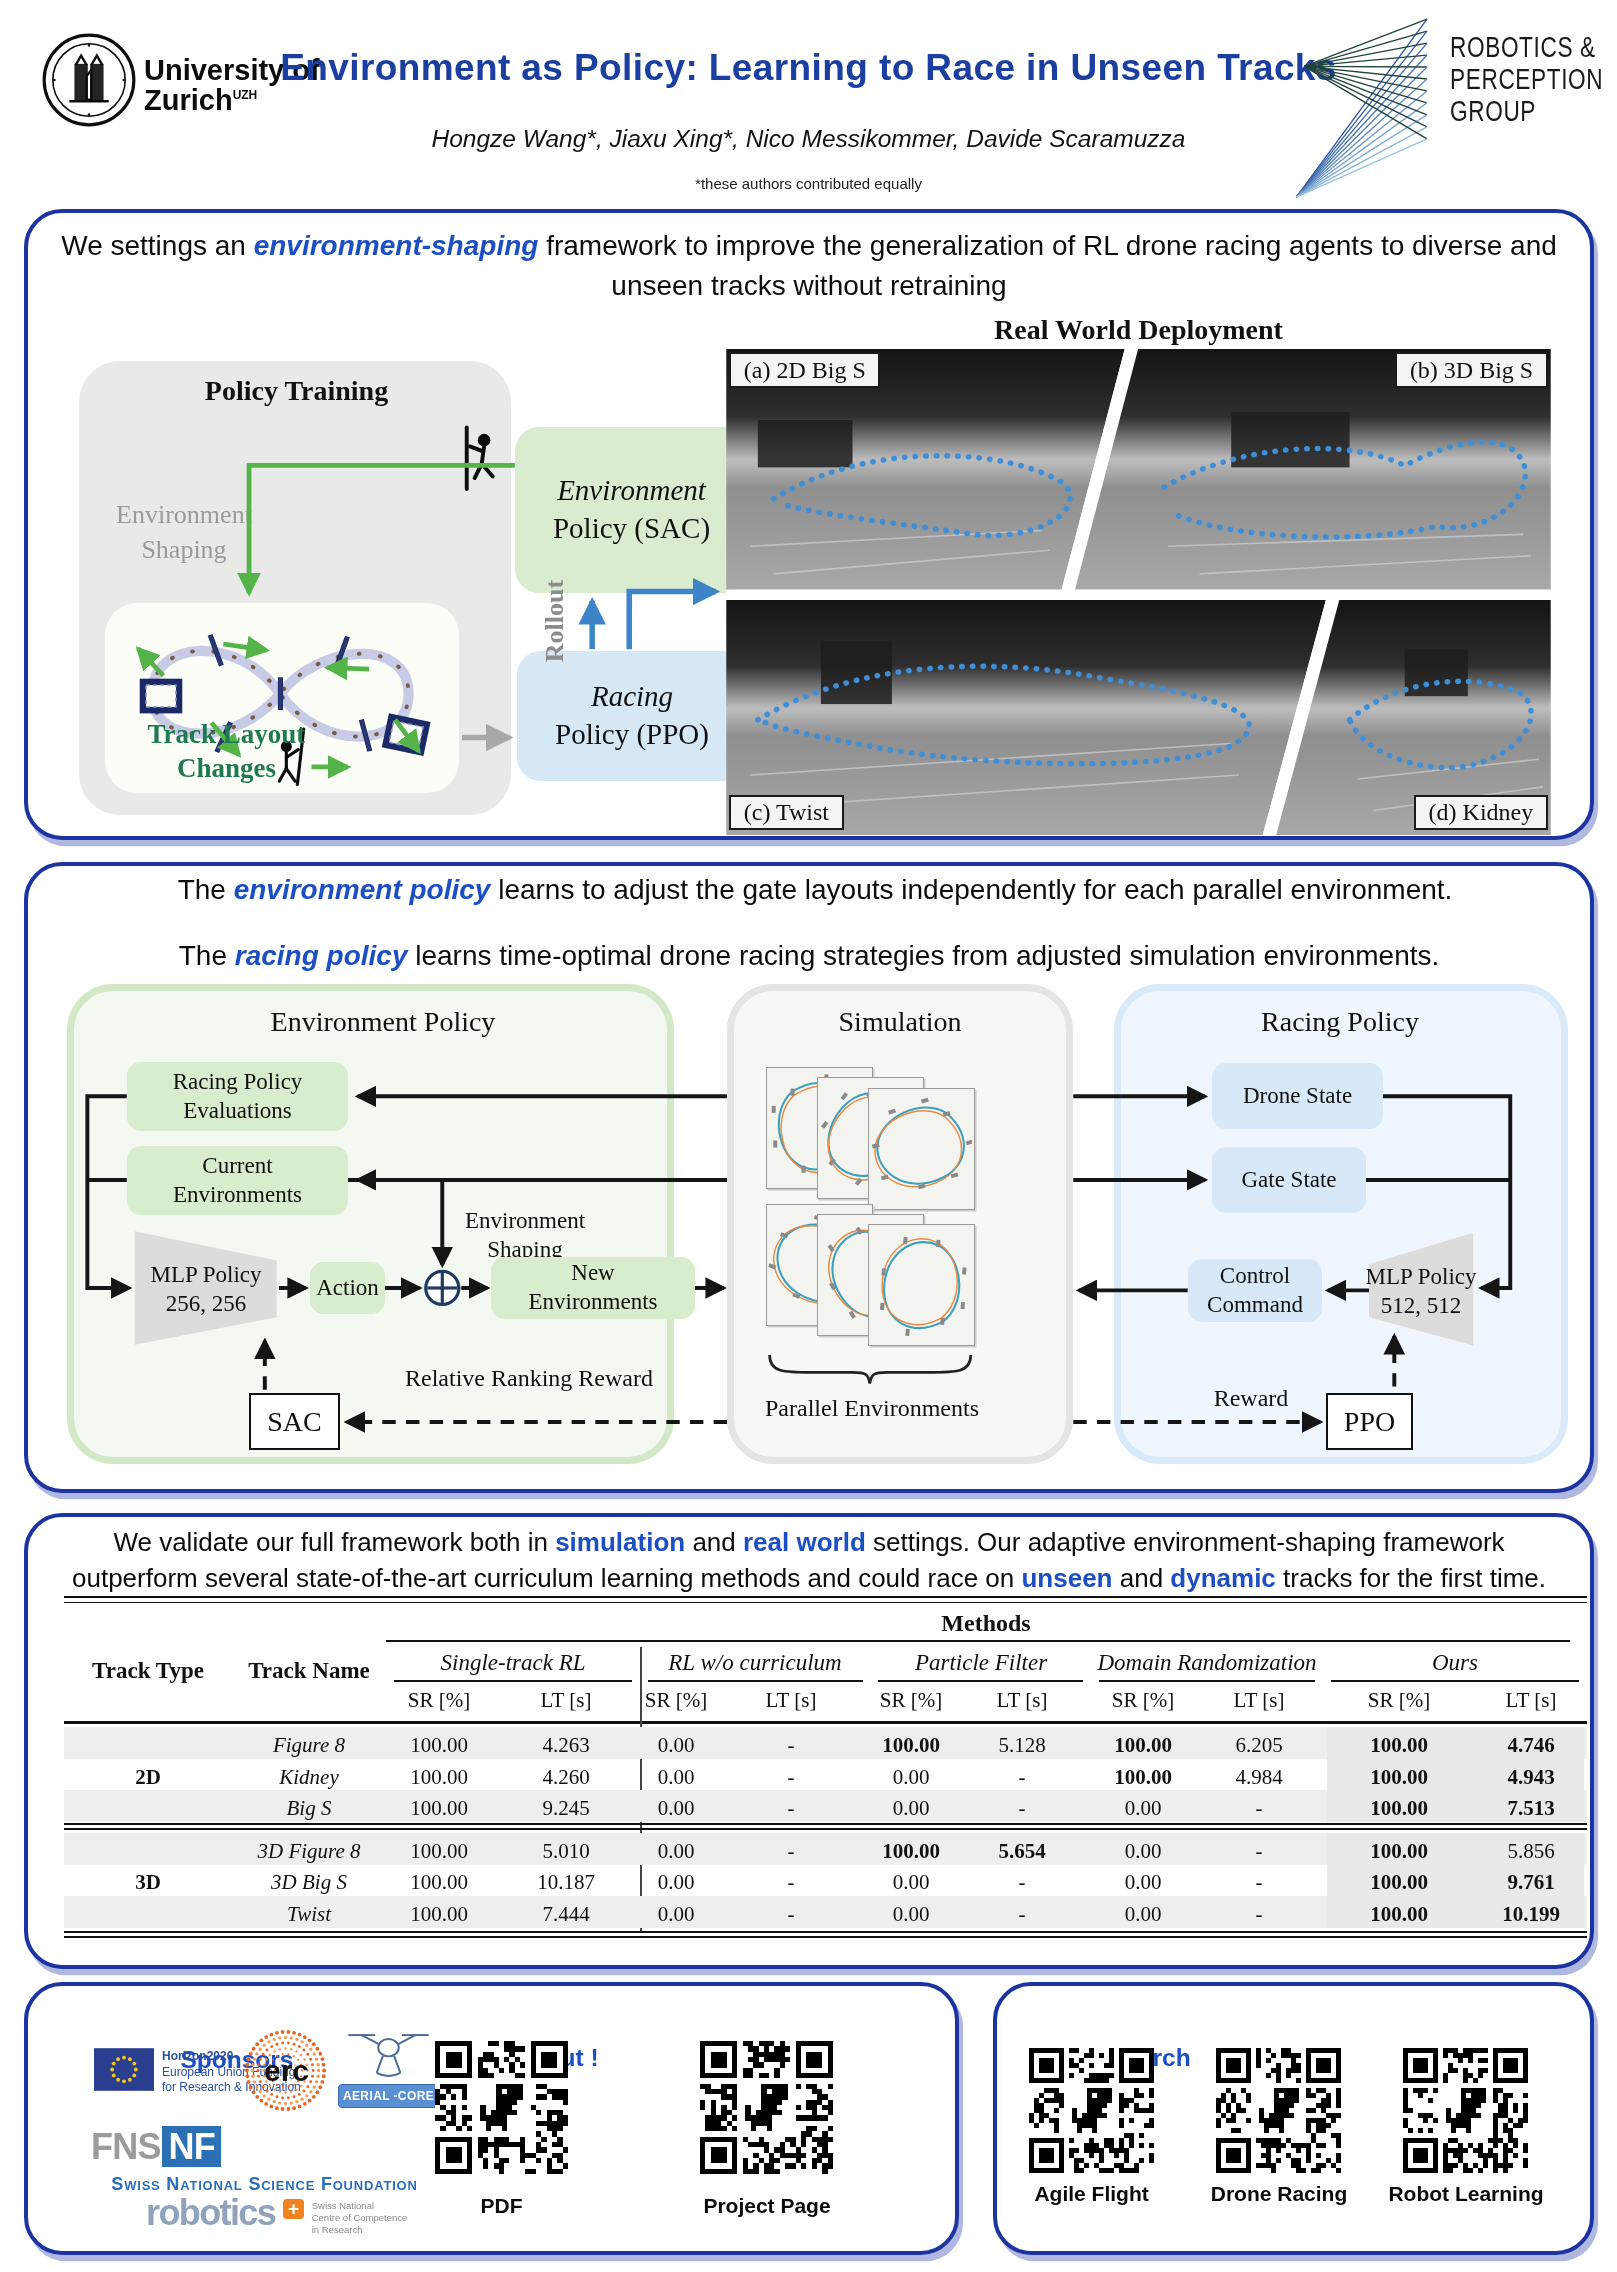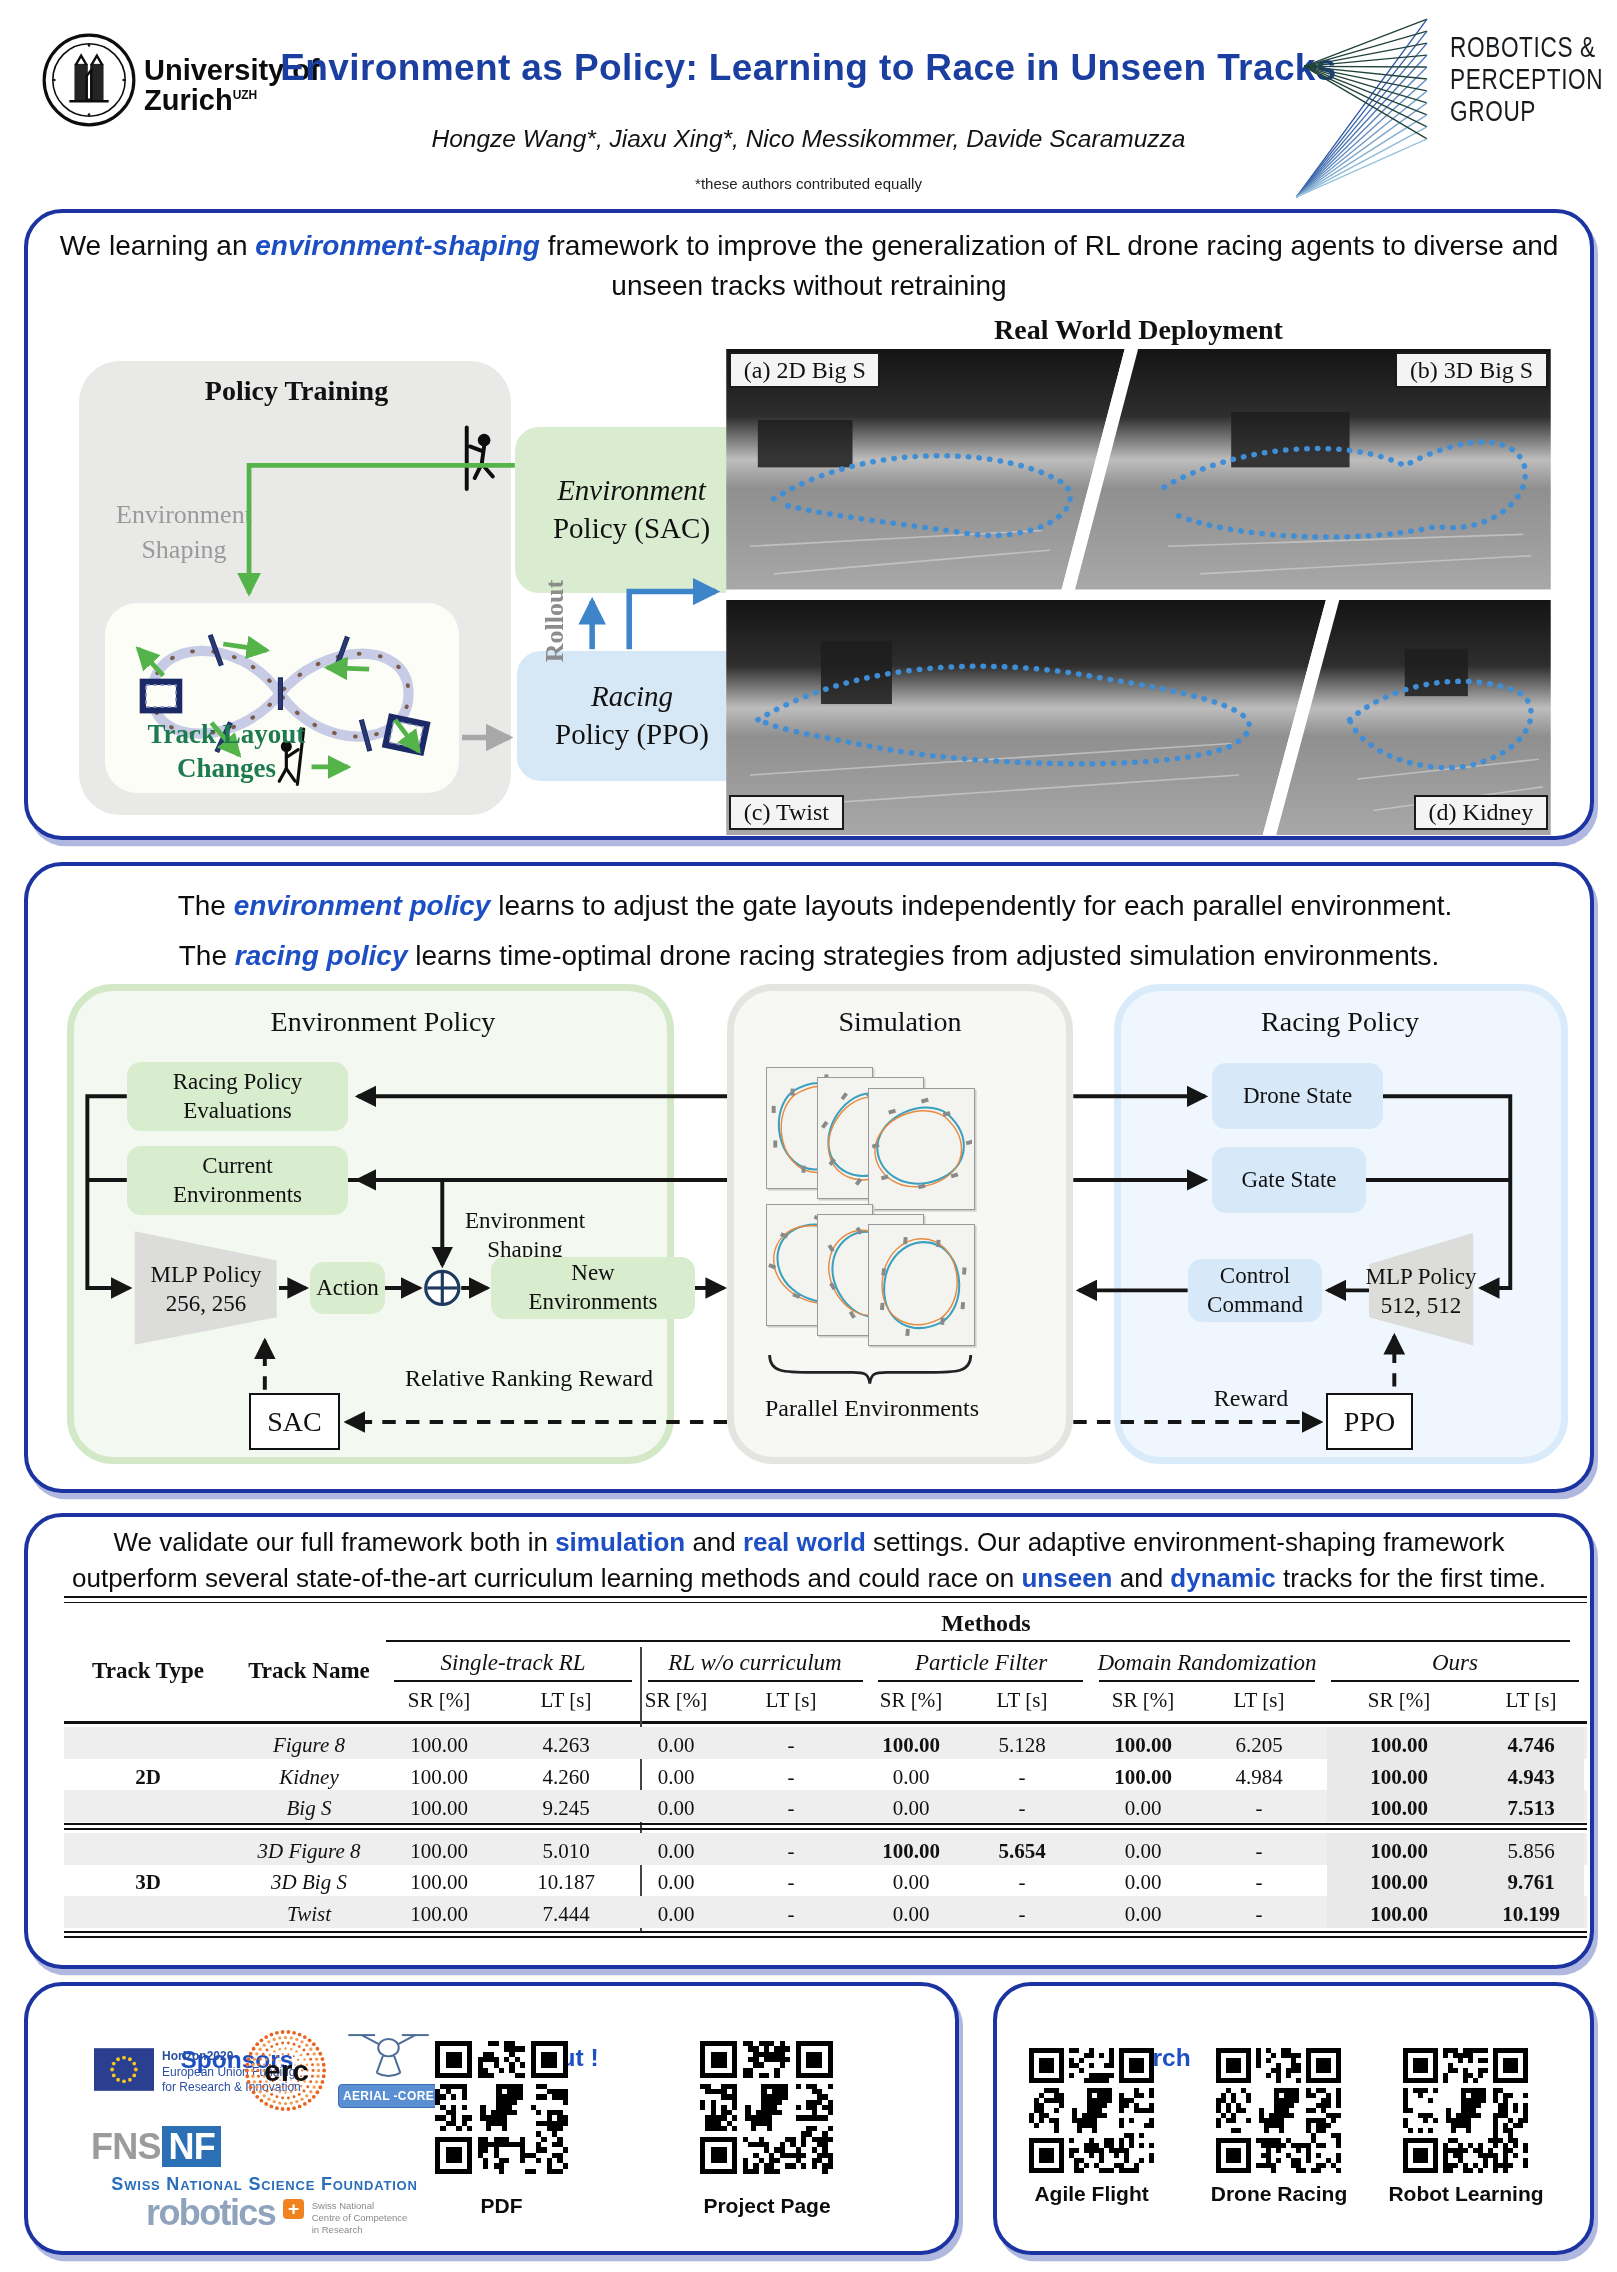--- a/index.html
+++ b/index.html
@@ -153,21 +153,21 @@
       <line x1="4" y1="230" x2="170" y2="156" stroke="rgb(150,195,220)" stroke-width="1.7"></line>
     </svg>
 </div>
 <div class="abs rpg-text">
   <div>ROBOTICS &amp;</div>
     <div>PERCEPTION</div>
     <div>GROUP</div>
 </div>
 
 <div id="panel1" class="panel">
-  <div class="lead" style="top:17.4px;"><span>We learning an </span><span class="em-it">environment-shaping</span><span> framework to improve the generalization of RL drone racing agents to diverse and</span></div>
+  <div class="lead" style="top:17.4px;"><span>We settings an </span><span class="em-it">environment-shaping</span><span> framework to improve the generalization of RL drone racing agents to diverse and</span></div>
   <div class="lead" style="top:57px;"><span>unseen tracks without retraining</span></div>
 
   <div class="abs pt-box"></div>
   <div class="abs pt-title">Policy Training</div>
   <div class="abs env-shaping-lbl">
     <div>Environment</div>
       <div>Shaping</div>
   </div>
   <div class="abs track-box">
     <svg width="354" height="190" viewBox="0 0 449 241">
@@ -279,21 +279,21 @@
       <rect x="0" y="305" width="1045" height="13" fill="#fff"></rect>
     </svg>
     <div class="photo-label" style="left:3.2px;top:3.2px;">(a) 2D Big S</div>
     <div class="photo-label" style="right:3.2px;top:3.2px;">(b) 3D Big S</div>
     <div class="photo-label" style="left:3.2px;bottom:4.7px;">(c) Twist</div>
     <div class="photo-label" style="right:3.2px;bottom:4.7px;">(d) Kidney</div>
   </div>
 </div>
 
 <div id="panel2" class="panel">
-  <div class="lead" style="top:24px;font-size:28px;padding-left:12px;"><span>The </span><span class="em-it">environment policy</span><span> learns to adjust the gate layouts independently for each parallel environment.</span></div>
+  <div class="lead" style="top:8px;font-size:28px;padding-left:12px;"><span>The </span><span class="em-it">environment policy</span><span> learns to adjust the gate layouts independently for each parallel environment.</span></div>
   <div class="lead" style="top:74px;font-size:28px;"><span>The </span><span class="em-it">racing policy</span><span> learns time-optimal drone racing strategies from adjusted simulation environments.</span></div>
 
   <div id="fw-env" class="fw-outer"></div>
   <div id="fw-sim" class="fw-outer"></div>
   <div id="fw-rac" class="fw-outer"></div>
 
   <div class="fw-title" style="left:355px;top:140px;">Environment Policy</div>
   <div class="fw-title" style="left:872px;top:140px;">Simulation</div>
   <div class="fw-title" style="left:1312px;top:140px;">Racing Policy</div>
 

